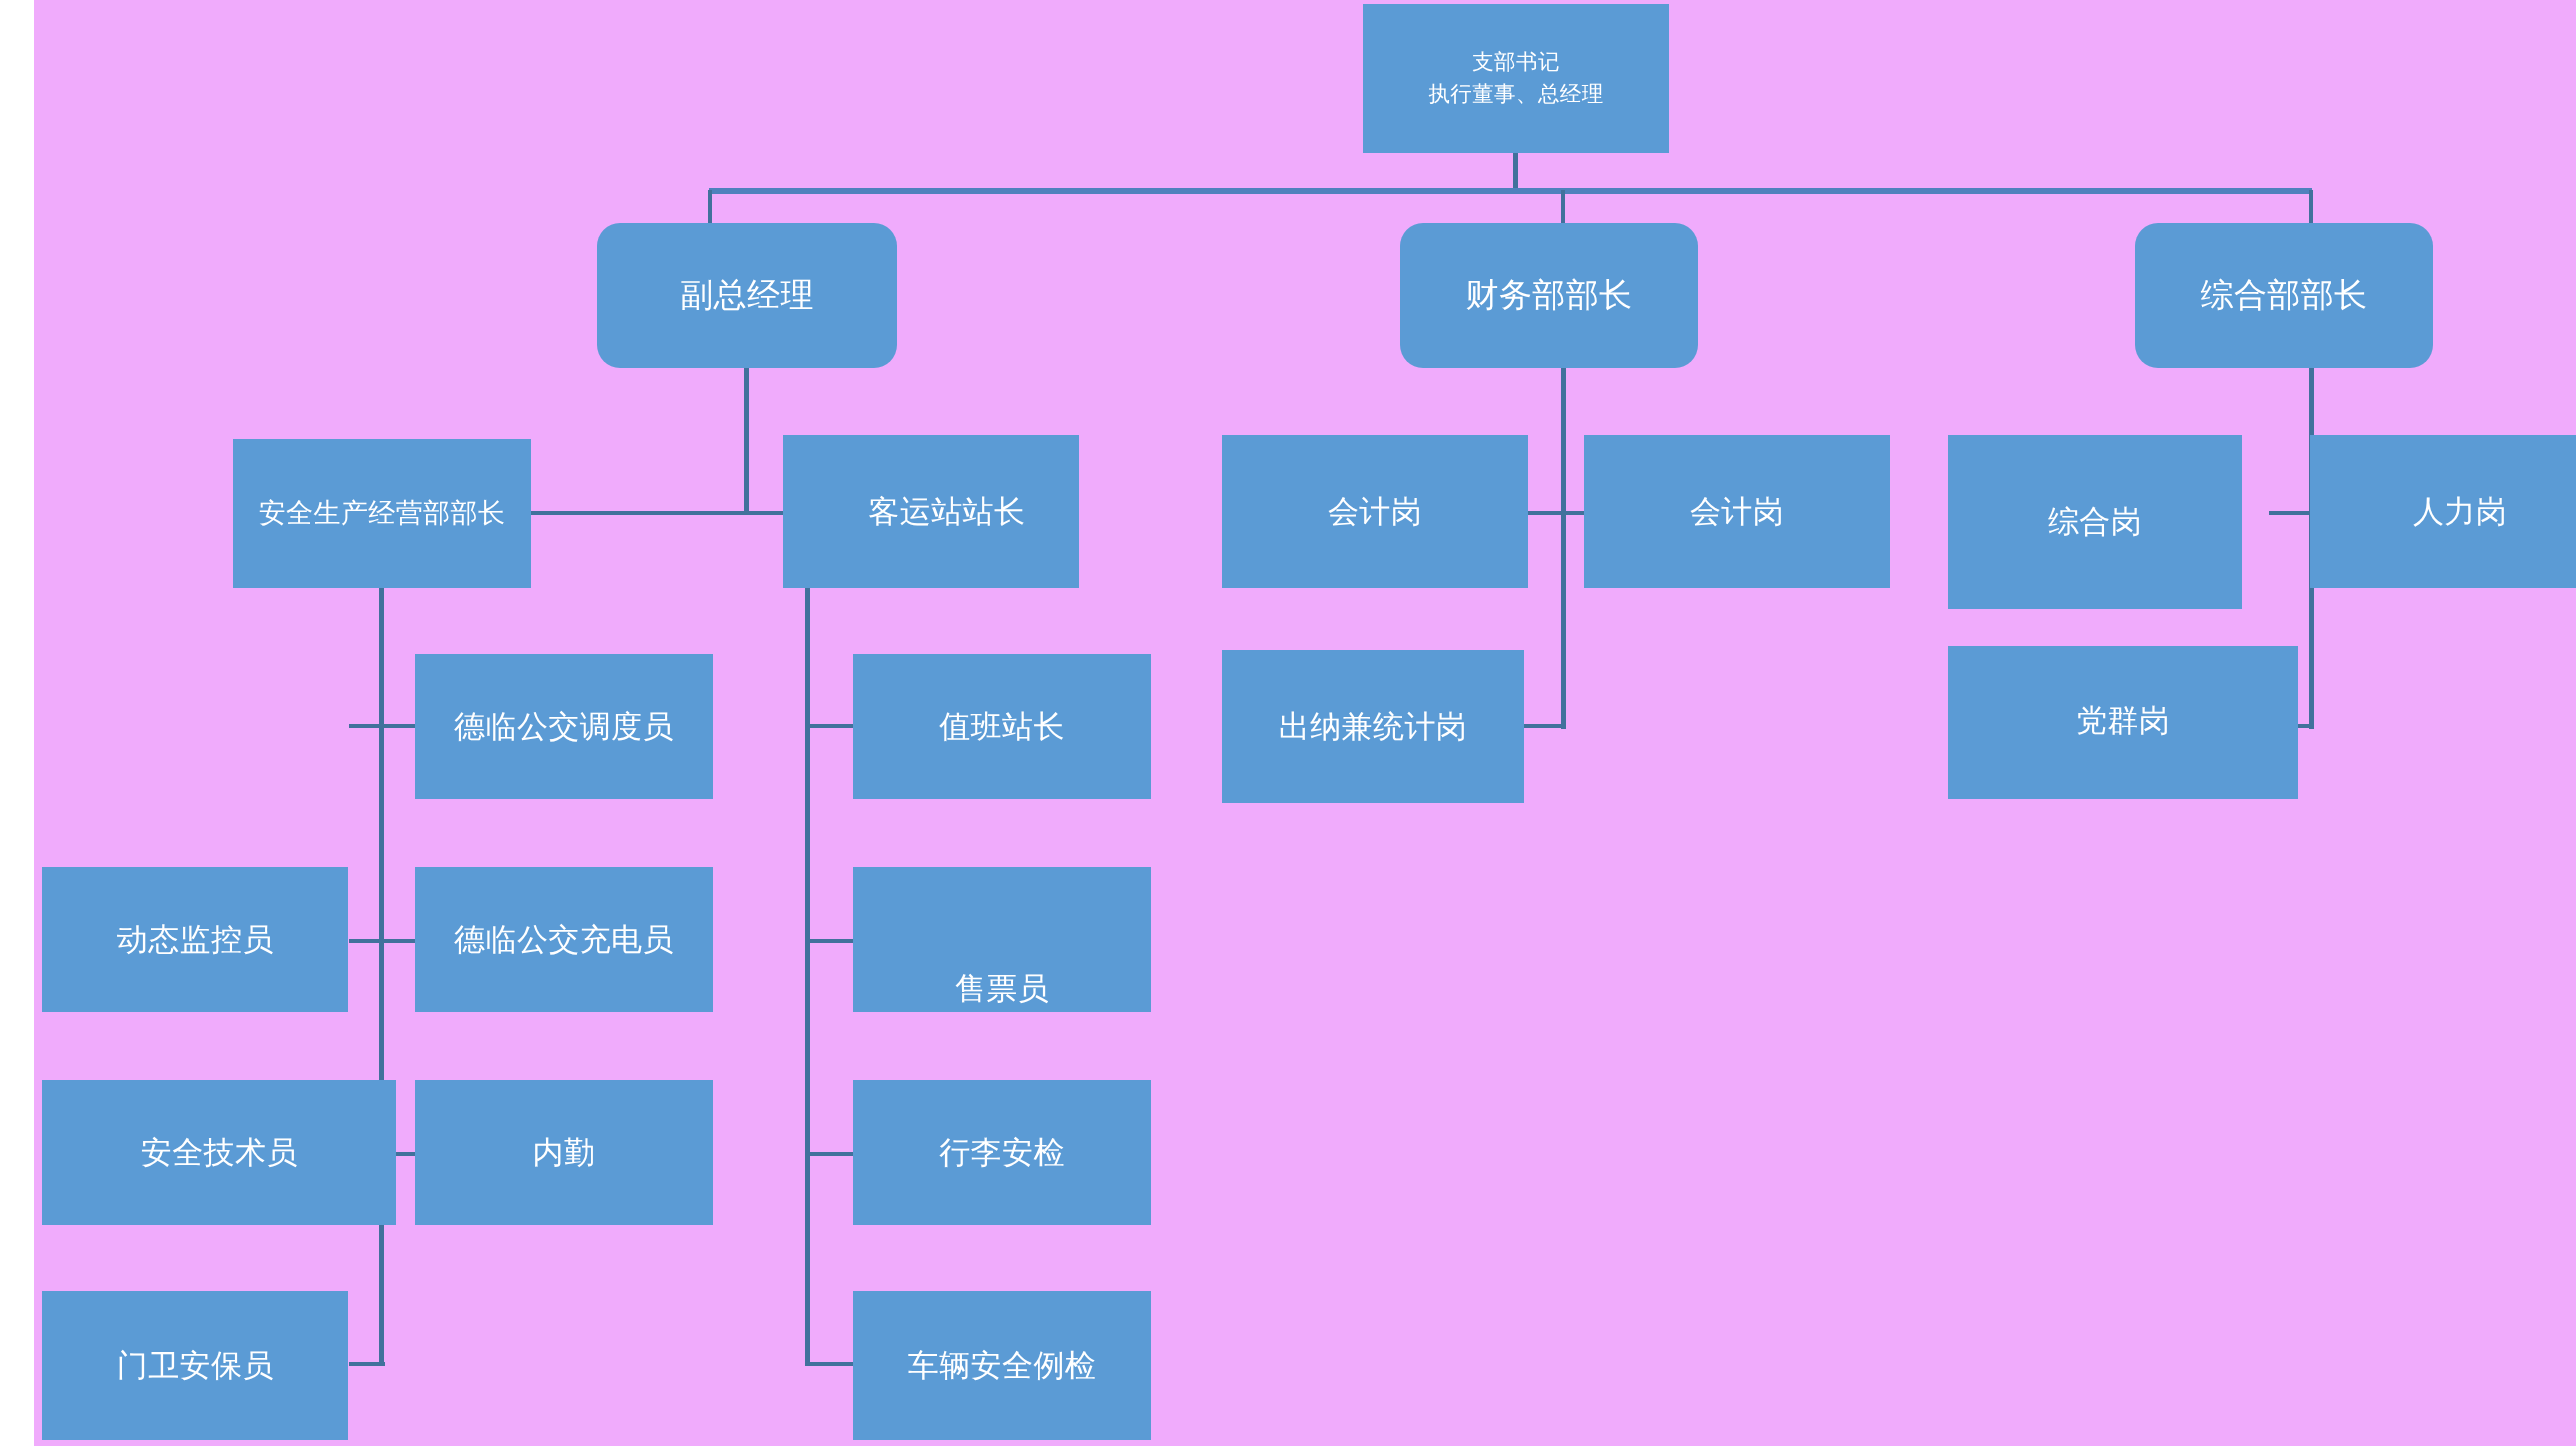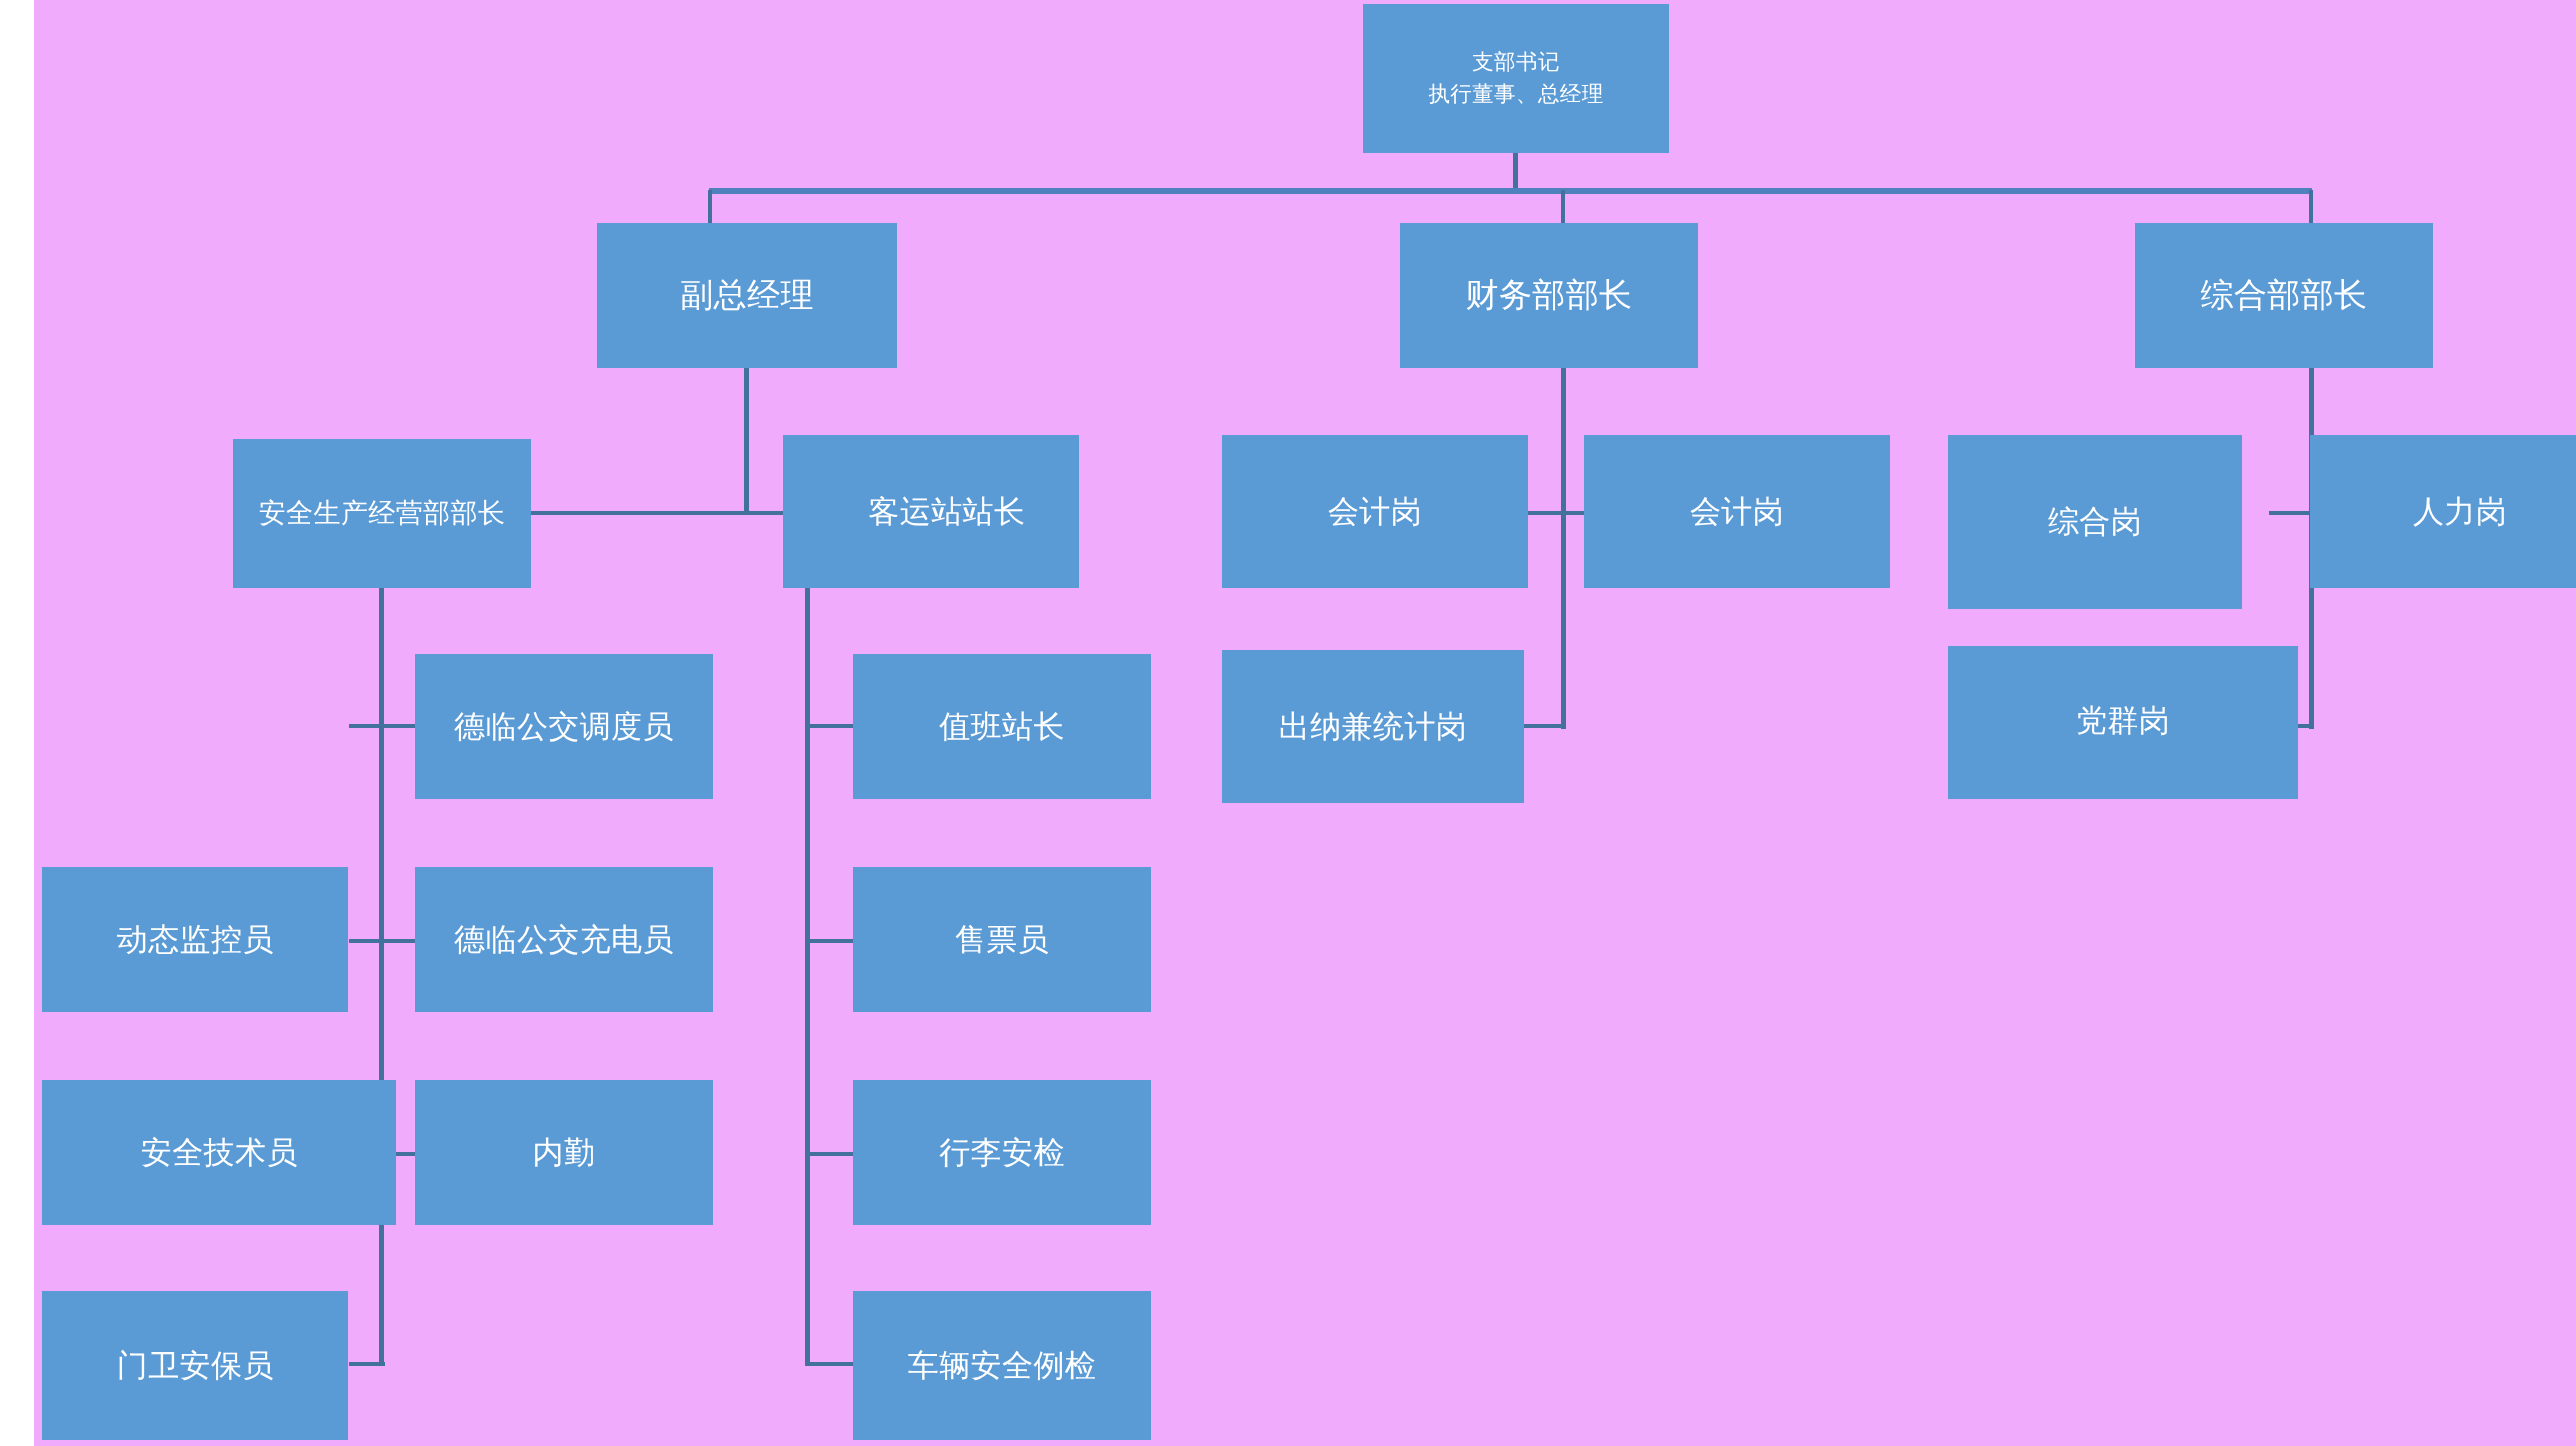--- a/index.html
+++ b/index.html
@@ -35,20 +35,21 @@
   .node-label {
     display: block;
     width: 100%;
   }
   .node.root {
     font-size: 21.5px;
     line-height: 1.45;
   }
   .node.lvl2 {
     font-size: 33px;
+    border-radius: 23px;
   }
   .node.lvl3 {
     font-size: 31px;
   }
   .node.lvl3.wrap {
     font-size: 27px;
     line-height: 1.32;
   }
   .node.leaf {
     font-size: 31px;
@@ -182,21 +183,21 @@
   </div>
 
   <div class="node leaf" style="left:8.3px; top:1291px; width:306px; height:149px;">
     <span class="node-label">门卫安保员</span>
   </div>
 
   <div class="node leaf" style="left:819px; top:654px; width:298px; height:145px;">
     <span class="node-label">值班站长</span>
   </div>
 
-  <div class="node leaf" style="left:819px; top:867px; width:298px; height:145px;">
+  <div class="node leaf" style="left:819px; top:867px; width:298px; height:145px;align-items:flex-end;">
     <span class="node-label">售票员</span>
   </div>
 
   <div class="node leaf" style="left:819px; top:1080px; width:298px; height:145px;">
     <span class="node-label">行李安检</span>
   </div>
 
   <div class="node leaf" style="left:819px; top:1291px; width:298px; height:149px;">
     <span class="node-label">车辆安全例检</span>
   </div>

